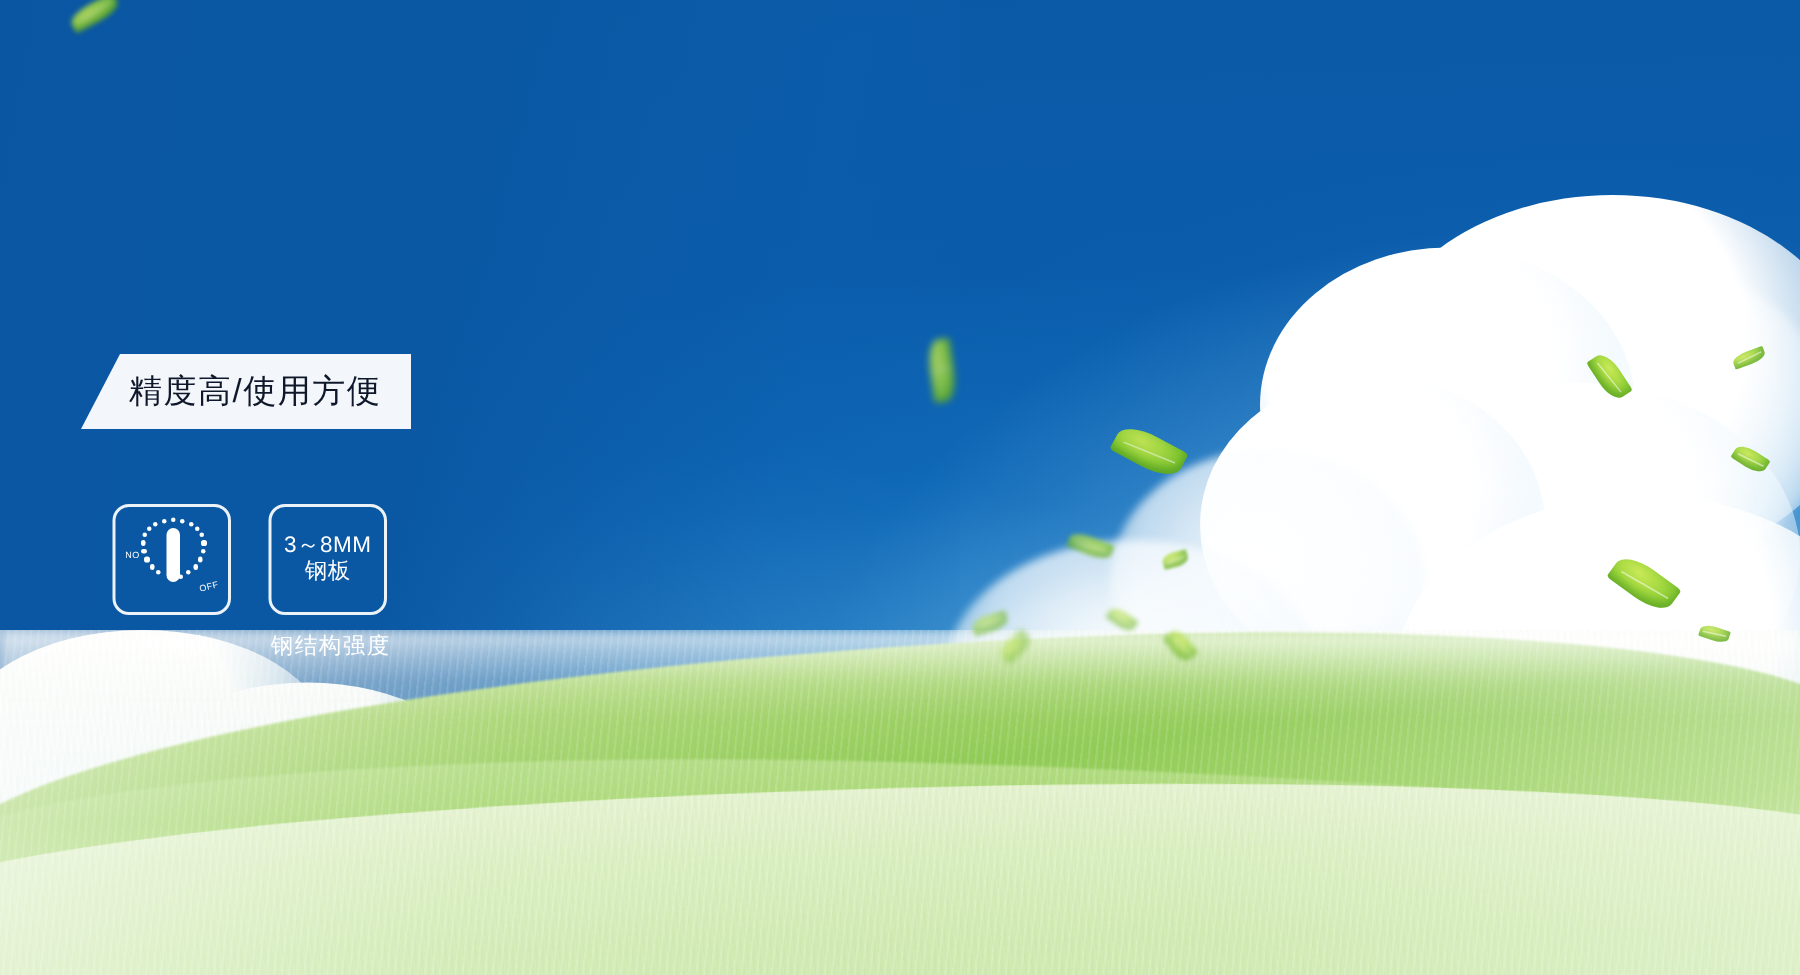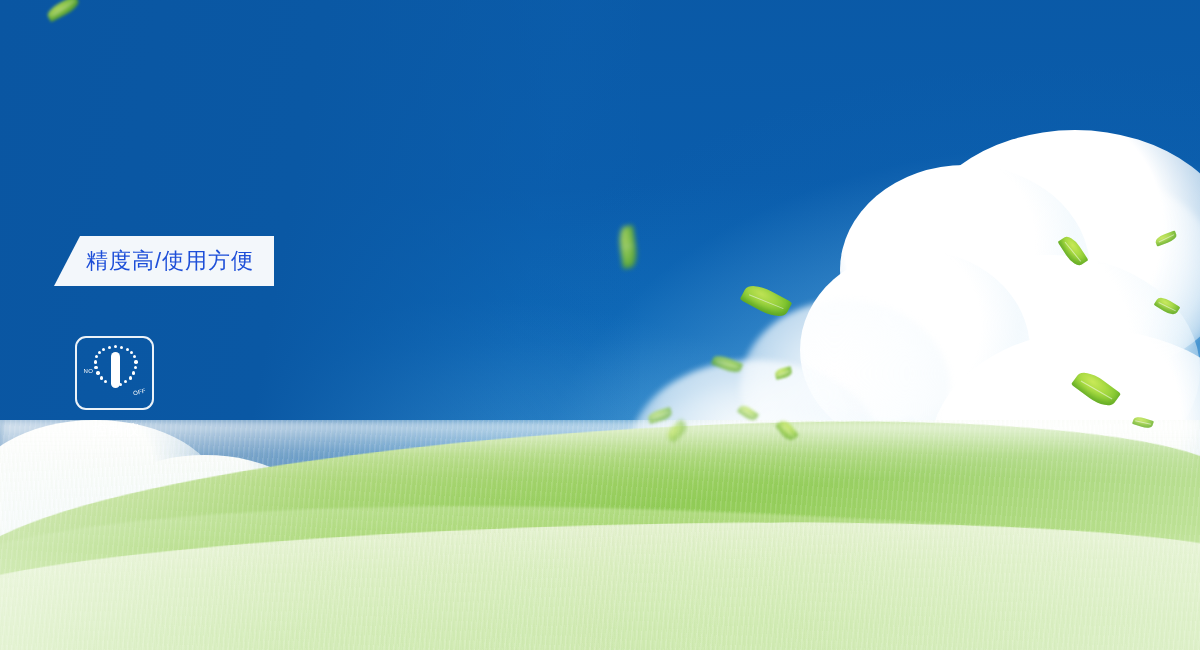--- a/index.html
+++ b/index.html
@@ -185,21 +185,21 @@
     color: #ffffff;
     font-size: 22px;
     letter-spacing: 1px;
     display: flex;
     align-items: center;
     padding: 0 22px 0 18px;
   }
   .tag-light {
     position: relative;
     background: #f3f7fb;
-    color: #1d4ed8;
+    color: #0f172a;
     font-size: 22px;
     letter-spacing: 1px;
     display: flex;
     align-items: center;
     padding: 0 20px 0 32px;
     margin-left: -16px;
     clip-path: polygon(26px 0, 100% 0, 100% 100%, 0 100%);
   }
 
   .features {
@@ -410,17 +410,24 @@
             <div class="gauge-needle"></div>
             <span class="gauge-no">NO</span>
             <span class="gauge-off">OFF</span>
           </div>
         </div>
         <div class="feature-label">控制仪</div>
       </div>
 
 
 
+      <div class="feature">
+        <div class="feature-box">
+          <div class="feature-text" style="white-space:pre-line;">3～8MM
+钢板</div>
+        </div>
+        <div class="feature-label">钢结构强度</div>
+      </div>
 
 
     </div>
   </div>
 </div>
 
 </body></html>

